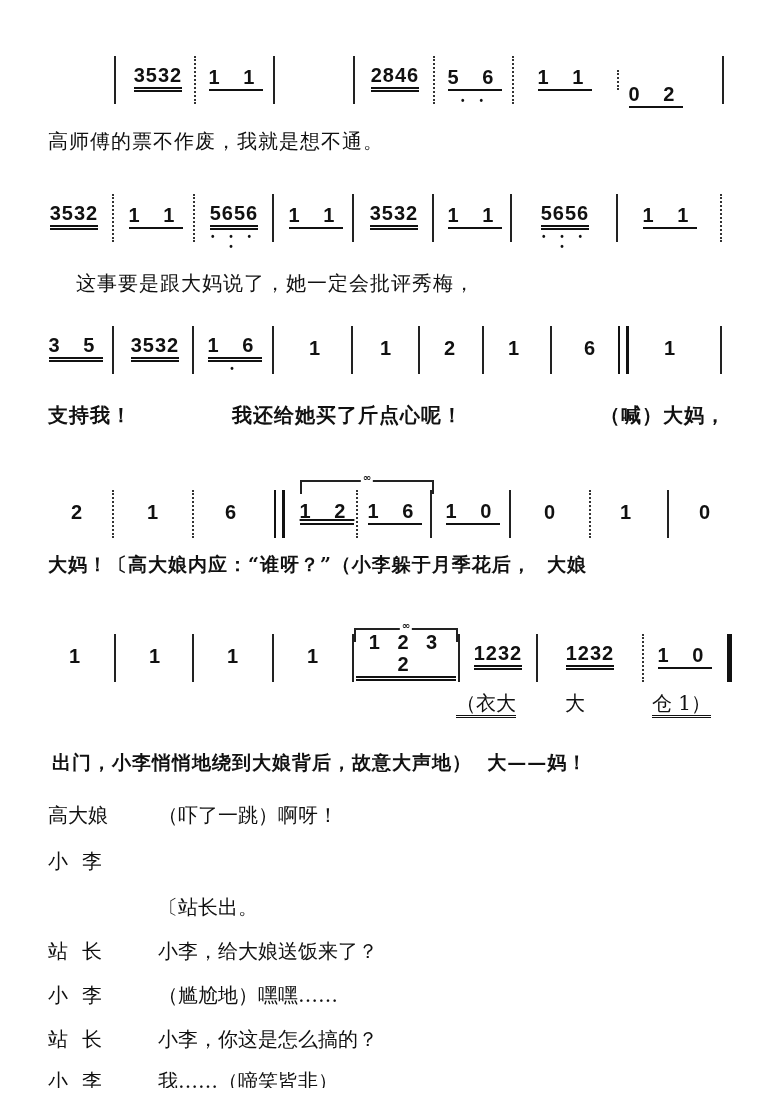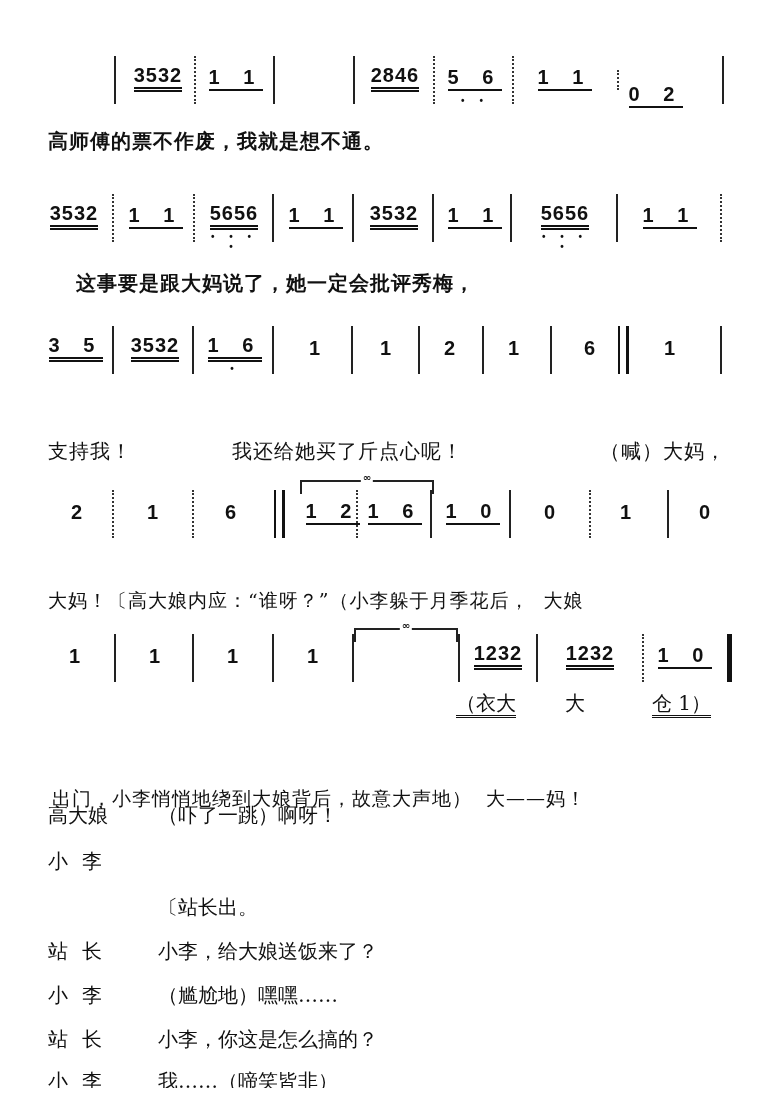--- a/index.html
+++ b/index.html
@@ -31,23 +31,23 @@
   .bracket {
     position: absolute; top: -14px; height: 12px;
     border-top: 2px solid #222; border-left: 2px solid #222; border-right: 2px solid #222;
   }
   .bracket span {
     position: absolute; left: 50%; top: -10px; transform: translateX(-50%);
     background: #fff; font-size: 10px; padding: 0 2px; font-weight: bold;
   }
   .lyric {
     position: absolute; left: 48px; font-family: "DejaVu Serif", serif;
-    font-size: 20px; font-weight: bold; white-space: pre; letter-spacing: 1px;
-  }
-  .lyric.light { font-weight: normal; margin-top: 36px; }
+    font-size: 20px; font-weight: normal; white-space: pre; letter-spacing: 1px;
+  }
+  .lyric.light { font-weight: bold; }
   .script-row { position: absolute; left: 48px; display: flex; font-family: "DejaVu Serif", serif; font-size: 20px; }
   .script-role { width: 110px; letter-spacing: 14px; white-space: nowrap; }
   .script-text { white-space: pre; }
   .perc {
     position: absolute; top: 690px; font-family: "DejaVu Serif", serif; font-size: 20px;
   }
   .perc .u { border-bottom: 3px double #111; }
 </style>
 </head>
 <body>
@@ -169,21 +169,21 @@
       <span class="notes">1</span>
     </div>
   <div class="bar dashed" style="left:192px;"></div>
   <div class="measure" style="left:198px;width:66px;">
       <span class="notes">6</span>
     </div>
   <div class="bar double" style="left:274px;"></div>
   <div class="bracket" style="left:300px;width:130px;top:-2px;">
       <span>∞</span>
     </div>
-  <div class="measure" style="left:298px;width:70px;">
+  <div class="measure" style="left:292px;width:70px;text-decoration:underline;">
       <span class="notes spaced ul1">1 2</span>
     </div>
   <div class="bar dashed" style="left:356px;"></div>
   <div class="measure" style="left:362px;width:66px;">
       <span class="notes spaced ul1">1 6</span>
     </div>
   <div class="bar" style="left:430px;"></div>
   <div class="measure" style="left:438px;width:70px;">
       <span class="notes spaced ul1">1 0</span>
     </div>
@@ -215,20 +215,23 @@
       <span class="notes">1</span>
     </div>
   <div class="bar" style="left:272px;"></div>
   <div class="measure" style="left:278px;width:70px;">
       <span class="notes">1</span>
     </div>
   <div class="bar" style="left:352px;"></div>
   <div class="bracket" style="left:354px;width:100px;top:2px;">
       <span>∞</span>
     </div>
+  <div class="measure" style="left:356px;width:100px;">
+      <span class="notes ul2" style="letter-spacing:6px;">1 2 3 2</span>
+    </div>
   <div class="bar" style="left:458px;"></div>
   <div class="measure" style="left:462px;width:72px;">
       <span class="notes ul2">1232</span>
     </div>
   <div class="bar" style="left:536px;"></div>
   <div class="measure" style="left:544px;width:92px;">
       <span class="notes ul2">1232</span>
     </div>
   <div class="bar dashed" style="left:642px;"></div>
   <div class="measure" style="left:650px;width:70px;">

